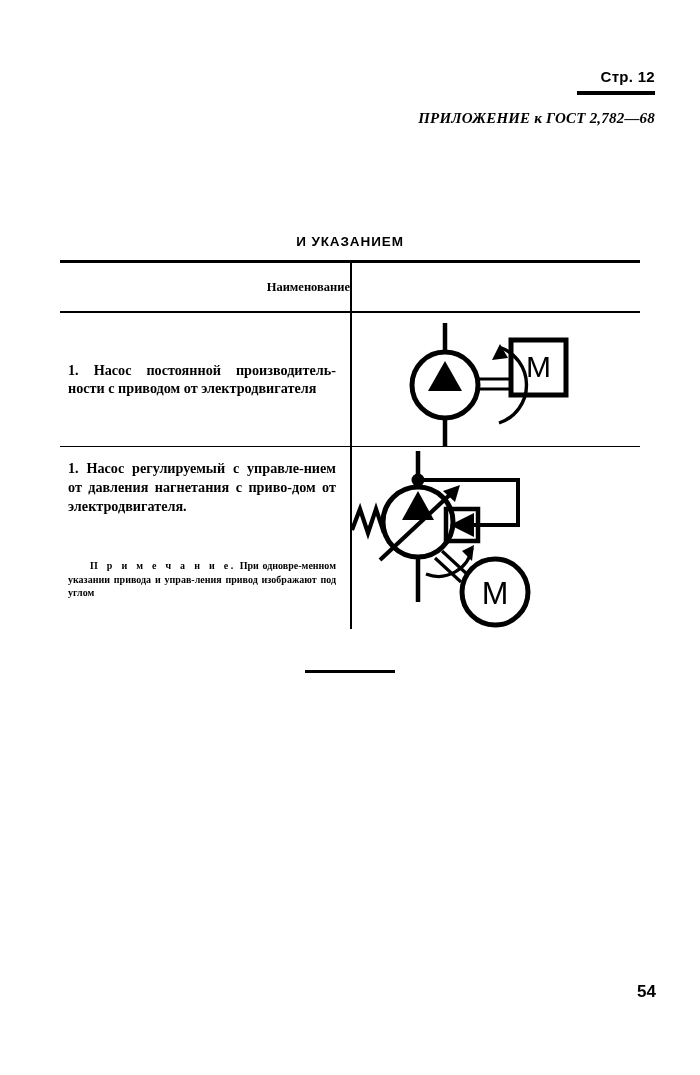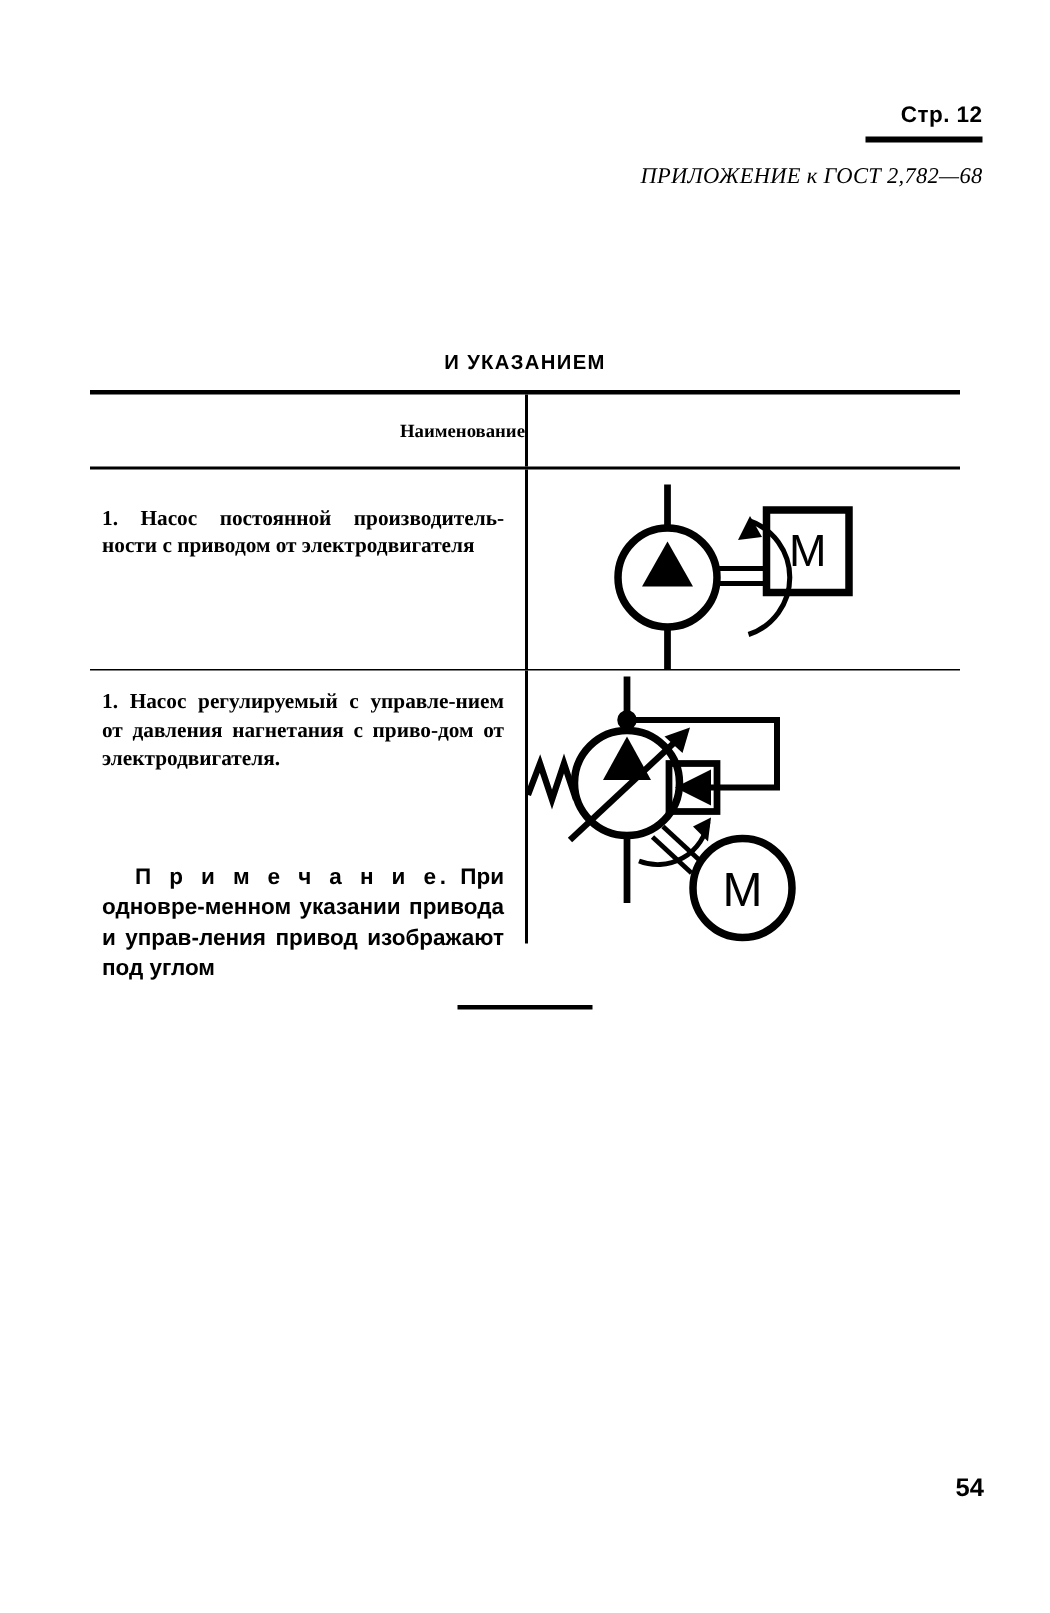--- a/index.html
+++ b/index.html
@@ -34,21 +34,21 @@
     width: 78px;
     height: 4px;
     background: #000;
   }
   .standard-ref {
     position: absolute;
     right: 45px;
     top: 110px;
     font-family: "Liberation Serif", "DejaVu Serif", serif;
     font-style: italic;
-    font-weight: normal;
+    font-weight: bold;
     font-size: 15px;
     letter-spacing: 0.2px;
     white-space: nowrap;
   }
 
   
   .table-title {
     position: absolute;
     left: 60px;
     top: 212px;
@@ -106,31 +106,31 @@
   .body-text {
     font-family: "Liberation Serif", "DejaVu Serif", serif;
     font-weight: bold;
     font-size: 14.2px;
     line-height: 1.32;
     text-align: justify;
     text-align-last: left;
     padding: 0 14px 0 8px;
     hyphens: manual;
   }
-  .item-1 { padding-top: 24px; }
+  .item-1 { padding-top: 48px; }
   .item-2 { padding-top: 12px; }
   .note {
-    font-family: Liberation Sans, sans-serif;
-    font-weight: bold;
-    font-size: 15px;
+    font-family: Liberation Serif, serif;
+    font-weight: bold;
+    font-size: 10px;
     line-height: 1.34;
     text-align: justify;
     text-align-last: left;
     padding: 0 14px 0 8px;
-    margin-top: 60px;
+    margin-top: 44px;
   }
   .note .spaced { letter-spacing: 2.6px; }
   .indent { display: inline-block; width: 22px; }
 
   .row1-name { height: 133px; }
   .row1-sym  { height: 133px; }
   .row2-name { height: 182px; }
   .row2-sym  { height: 182px; }
 
   .sym-wrap {

